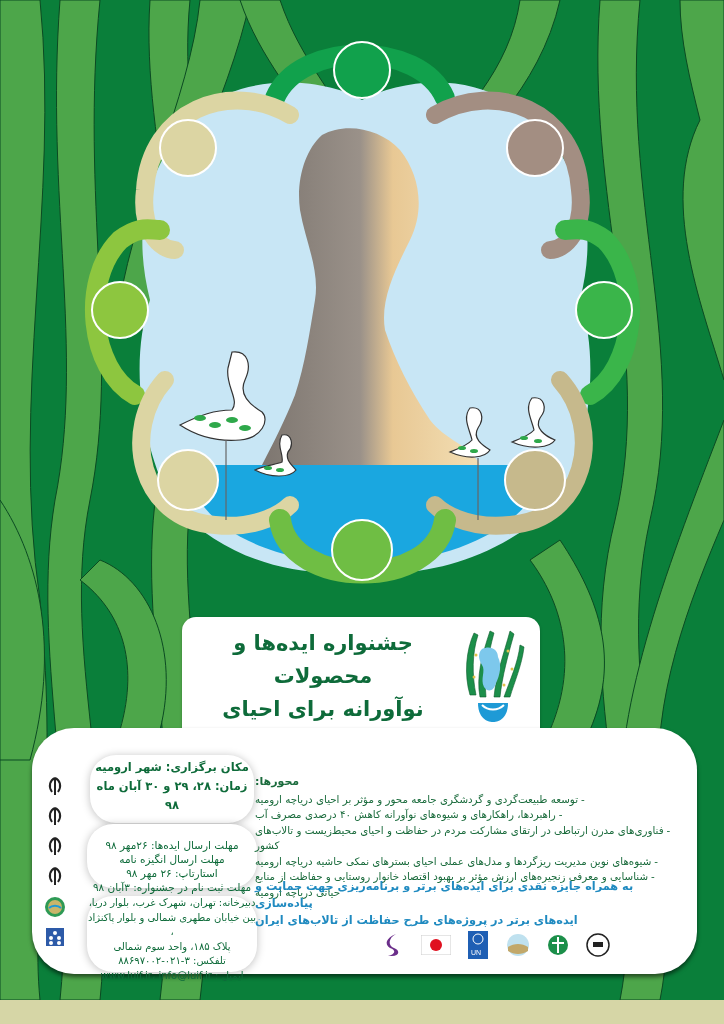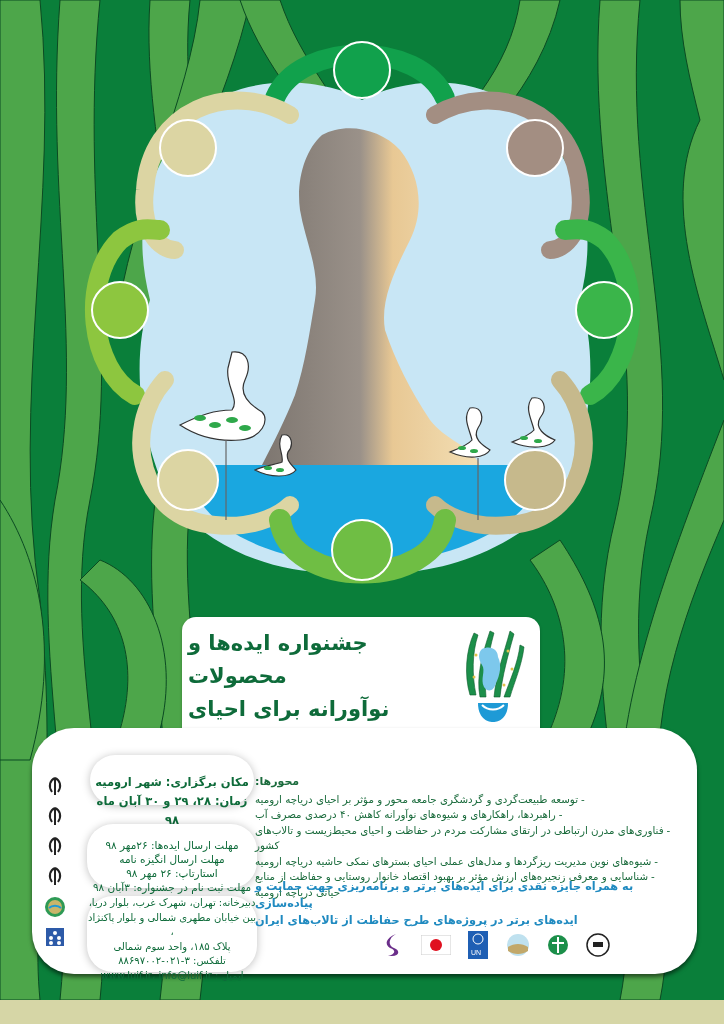--- a/index.html
+++ b/index.html
@@ -1,25 +1,25 @@
 <!DOCTYPE html>
 <html><head>
 <meta charset="utf-8">
 <style>
   html,body{margin:0;padding:0;}
   body{width:724px;height:1024px;position:relative;overflow:hidden;background:#d6d6a6;font-family:"DejaVu Sans",sans-serif;}
   .poster{position:absolute;left:0;top:0;width:724px;height:1000px;overflow:hidden;background:#0a7f3a;}
   .bg-svg{position:absolute;left:0;top:0;}
   .bottom-band{position:absolute;left:0;top:1000px;width:724px;height:24px;background:#d6d6a6;}
   .title-card{position:absolute;left:182px;top:617px;width:358px;height:118px;background:#fff;border-radius:14px 14px 0 0;box-shadow:0 1px 3px rgba(0,0,0,.25);}
-  .title-text{position:absolute;right:82px;top:10px;width:270px;text-align:left;direction:rtl;color:#0e6b3a;font-weight:bold;font-size:21px;line-height:33px;}
+  .title-text{position:absolute;right:82px;top:10px;width:270px;text-align:center;direction:rtl;color:#0e6b3a;font-weight:bold;font-size:21px;line-height:33px;}
   .title-logo{position:absolute;right:14px;top:8px;width:66px;height:100px;}
   .info-box{position:absolute;left:32px;top:728px;width:665px;height:246px;background:#fff;border-radius:42px;box-shadow:0 3px 4px rgba(0,0,0,.55);}
   .pill{position:absolute;background:#fff;border-radius:26px;box-shadow:0 1px 8px rgba(0,0,0,.25);direction:rtl;text-align:center;color:#0e6b3a;}
-  .pill1{left:58px;top:27px;width:164px;height:50px;font-weight:bold;font-size:11.5px;line-height:19px;padding-top:18px;box-sizing:border-box;}
+  .pill1{left:58px;top:27px;width:164px;height:68px;font-weight:bold;font-size:11.5px;line-height:19px;padding-top:3px;box-sizing:border-box;}
   .pill2{left:55px;top:96px;width:170px;height:64px;font-size:10.5px;line-height:14px;padding-top:14px;box-sizing:border-box;}
   .pill3{left:55px;top:168px;width:170px;height:76px;font-size:10px;line-height:14.5px;box-sizing:border-box;}
   .pill3 .latin{direction:ltr;unicode-bidi:plaintext;font-size:10px;}
   .axes{position:absolute;right:22px;top:46px;width:420px;direction:rtl;text-align:left;color:#1a6b3c;font-size:10.3px;line-height:15.5px;}
   .axes-title{font-weight:bold;font-size:11px;margin-bottom:2px;}
   .axes li{list-style:none;}
   .axes ul{margin:0;padding:0;}
   .axes li .dash{margin-left:3px;}
   .prize{position:absolute;right:22px;top:150px;width:420px;direction:rtl;text-align:left;color:#1f8ac0;font-weight:bold;font-size:11.3px;line-height:17px;}
   .logos-left{position:absolute;left:8px;top:48px;width:30px;}

